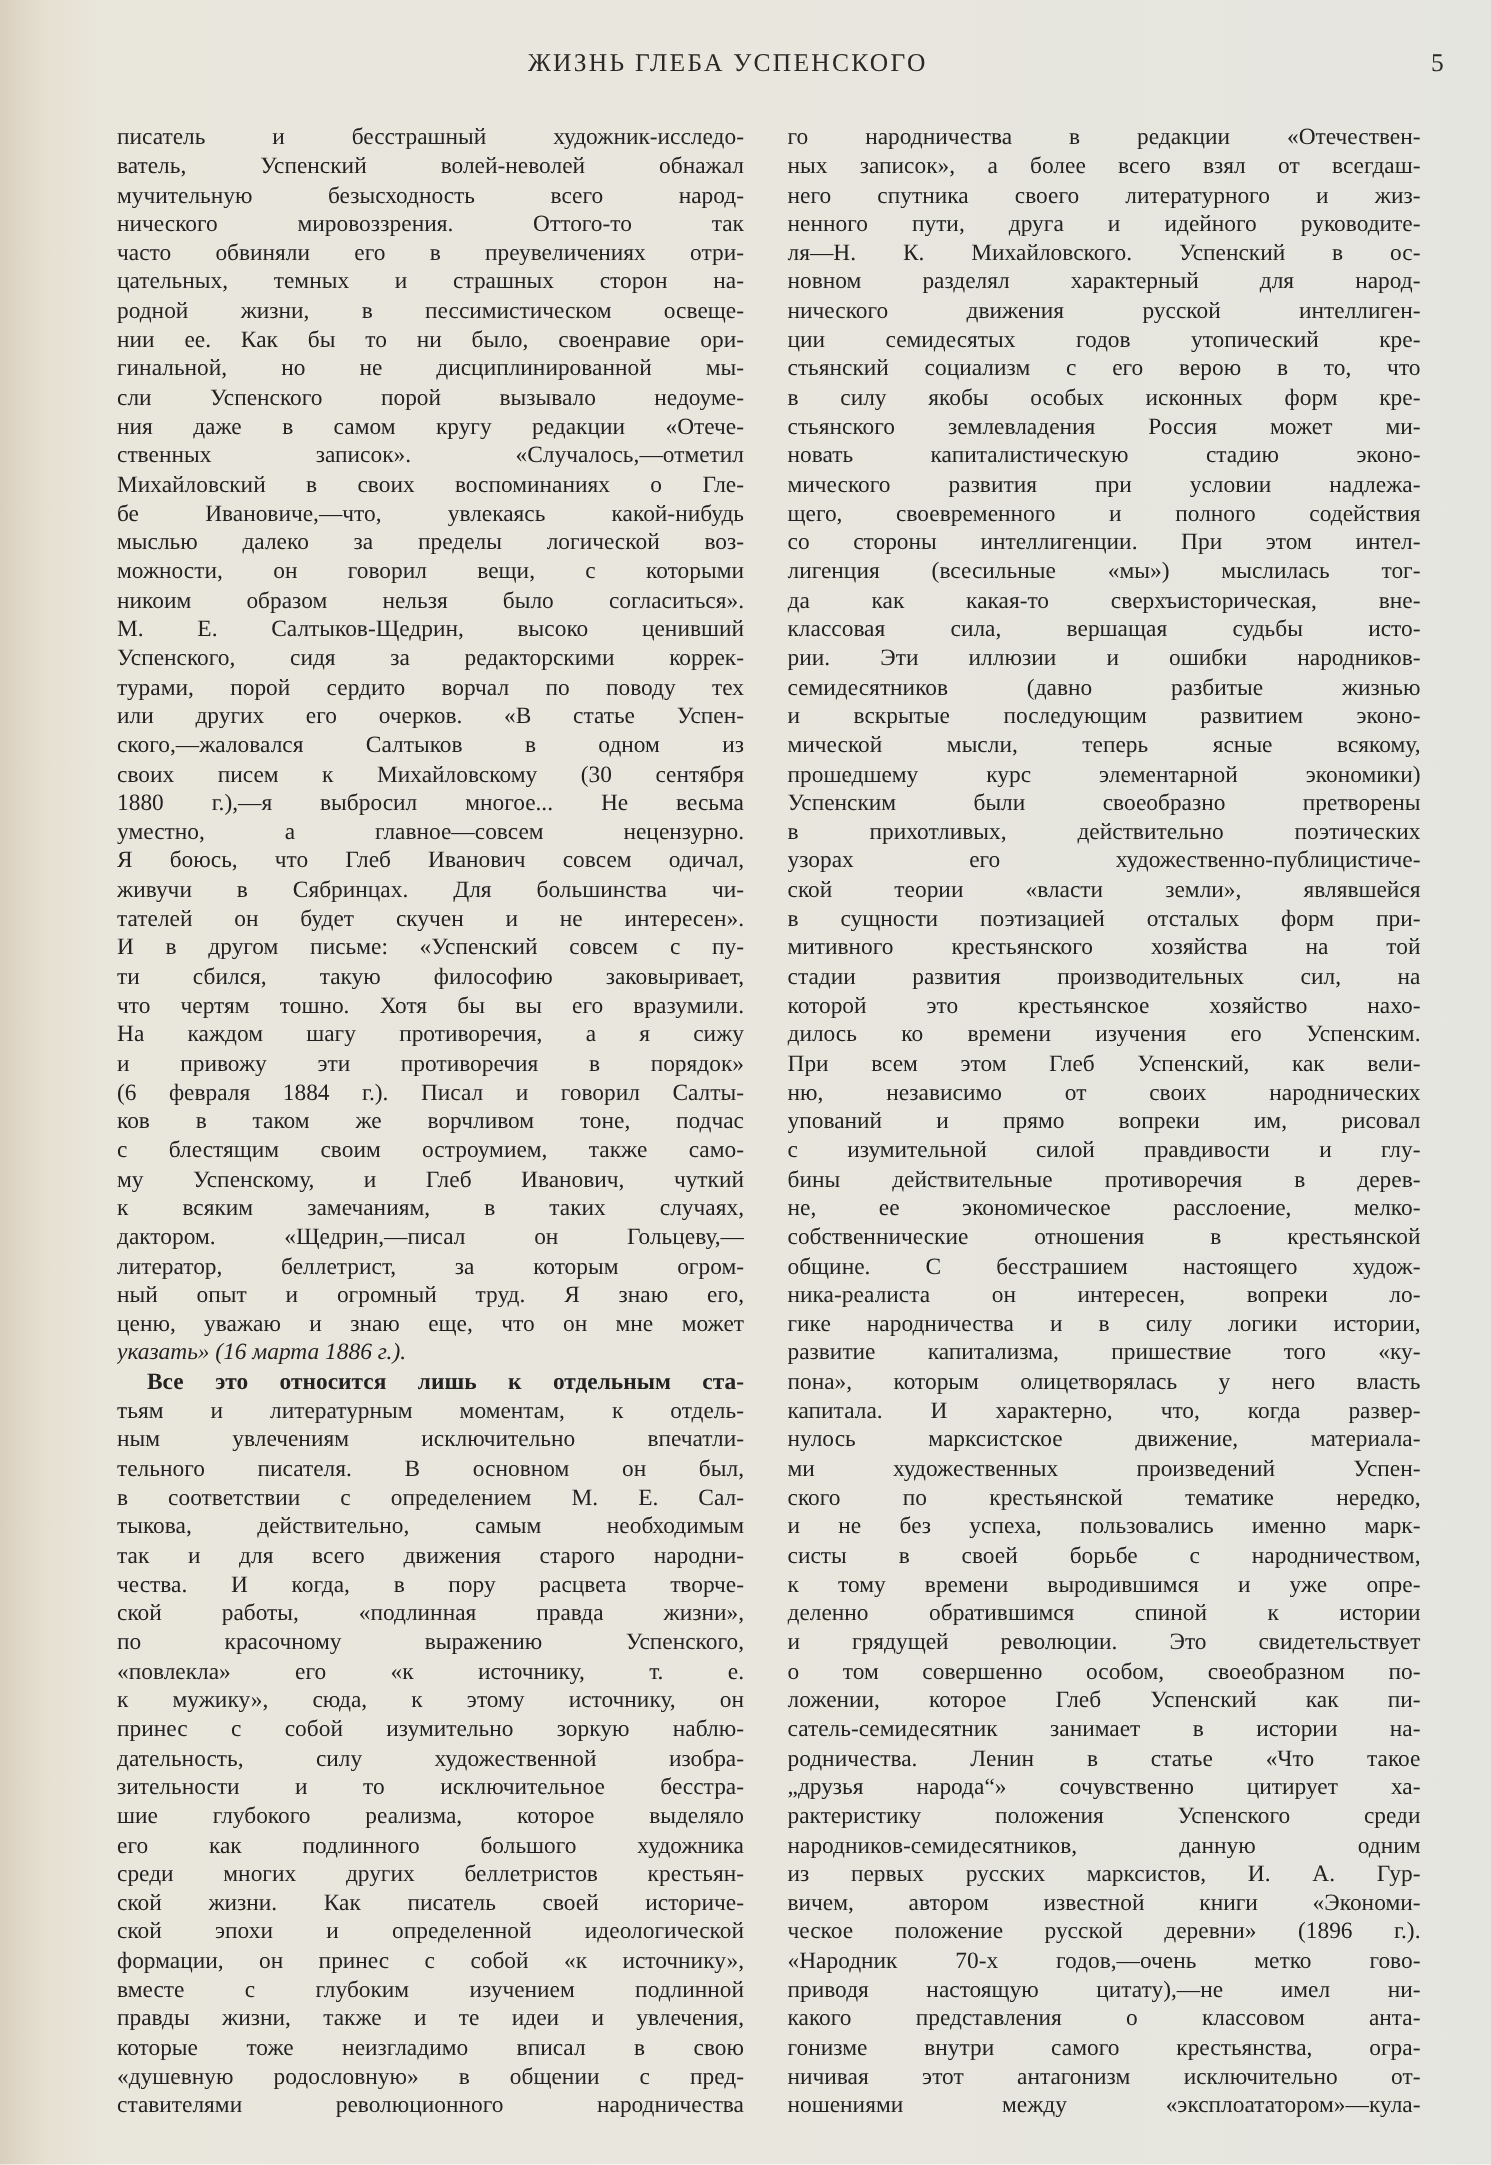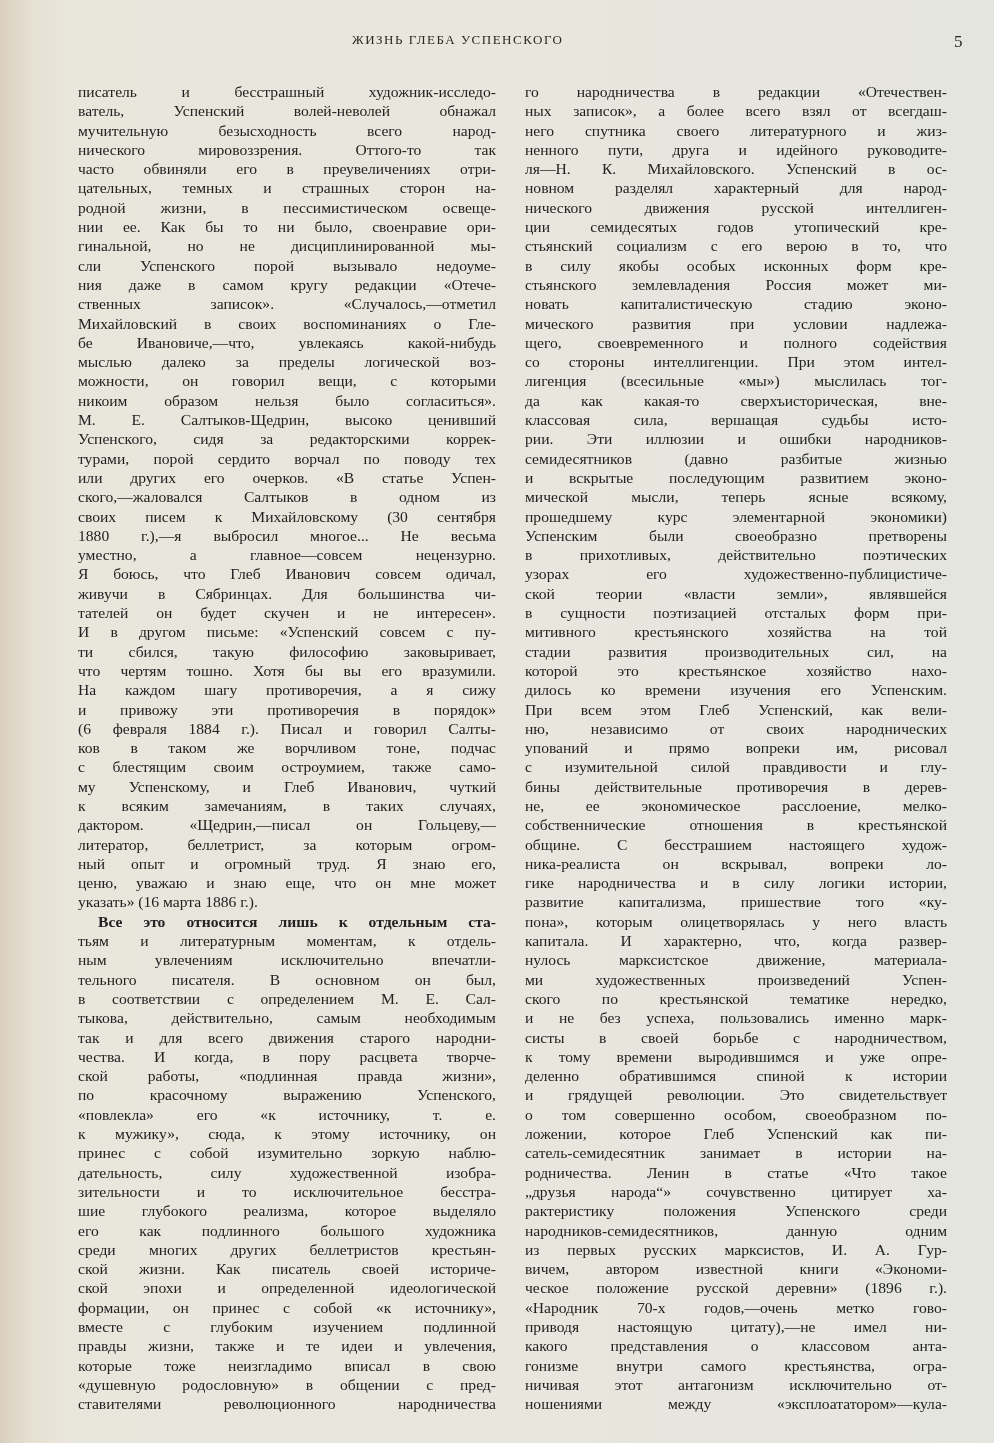--- a/index.html
+++ b/index.html
@@ -19,21 +19,21 @@
       position: absolute;
       top: 32px;
       left: 0;
       width: 994px;
       height: 24px;
     }
     .running-title {
       position: absolute;
       left: 352px;
       top: 0;
-      font-size: 13px;
+      font-size: 17px;
       letter-spacing: 1.5px;
       color: #2a2725;
     }
     .page-number {
       position: absolute;
       left: 954px;
       top: 0;
       font-size: 17px;
       color: #2a2725;
     }
@@ -47,21 +47,21 @@
     }
     .col-left { left: 78px; width: 418px; }
     .col-right { left: 525px; width: 422px; }
     .line {
       display: block;
       white-space: nowrap;
       text-align-last: justify;
       overflow: hidden;
       height: 19.3px;
     }
-    .line.last { text-align-last: left; }
+    .line.last { text-align-last: left; font-style: italic; }
     .line.indent { padding-left: 20px; font-weight: bold; }
   </style>
 </head>
 <body>
 
 <div class="running-head">
   <span class="running-title">ЖИЗНЬ ГЛЕБА УСПЕНСКОГО</span>
   <span class="page-number">5</span>
 </div>
 
@@ -170,21 +170,21 @@
     <span class="line">которой это крестьянское хозяйство нахо-</span>
     <span class="line">дилось ко времени изучения его Успенским.</span>
     <span class="line">При всем этом Глеб Успенский, как вели-</span>
     <span class="line">ню, независимо от своих народнических</span>
     <span class="line">упований и прямо вопреки им, рисовал</span>
     <span class="line">с изумительной силой правдивости и глу-</span>
     <span class="line">бины действительные противоречия в дерев-</span>
     <span class="line">не, ее экономическое расслоение, мелко-</span>
     <span class="line">собственнические отношения в крестьянской</span>
     <span class="line">общине. С бесстрашием настоящего худож-</span>
-    <span class="line">ника-реалиста он вскрывал, вопреки ло-</span>
+    <span class="line">ника-реалиста он интересен, вопреки ло-</span>
     <span class="line">гике народничества и в силу логики истории,</span>
     <span class="line">развитие капитализма, пришествие того «ку-</span>
     <span class="line">пона», которым олицетворялась у него власть</span>
     <span class="line">капитала. И характерно, что, когда развер-</span>
     <span class="line">нулось марксистское движение, материала-</span>
     <span class="line">ми художественных произведений Успен-</span>
     <span class="line">ского по крестьянской тематике нередко,</span>
     <span class="line">и не без успеха, пользовались именно марк-</span>
     <span class="line">систы в своей борьбе с народничеством,</span>
     <span class="line">к тому времени выродившимся и уже опре-</span>

